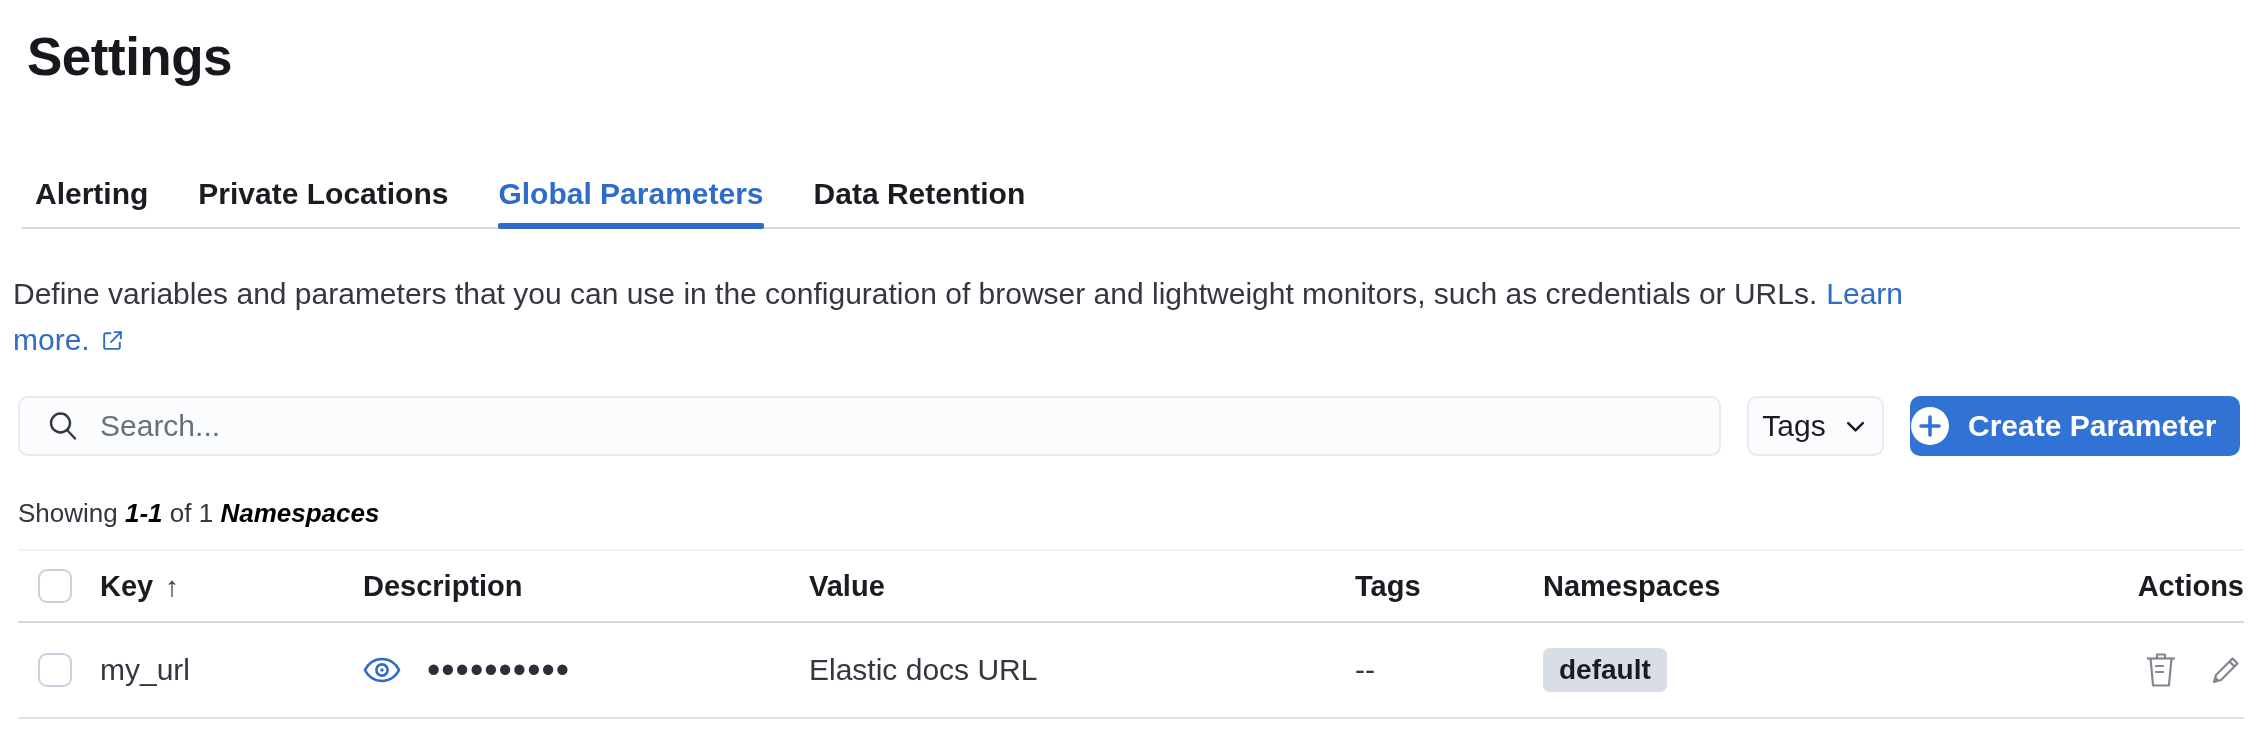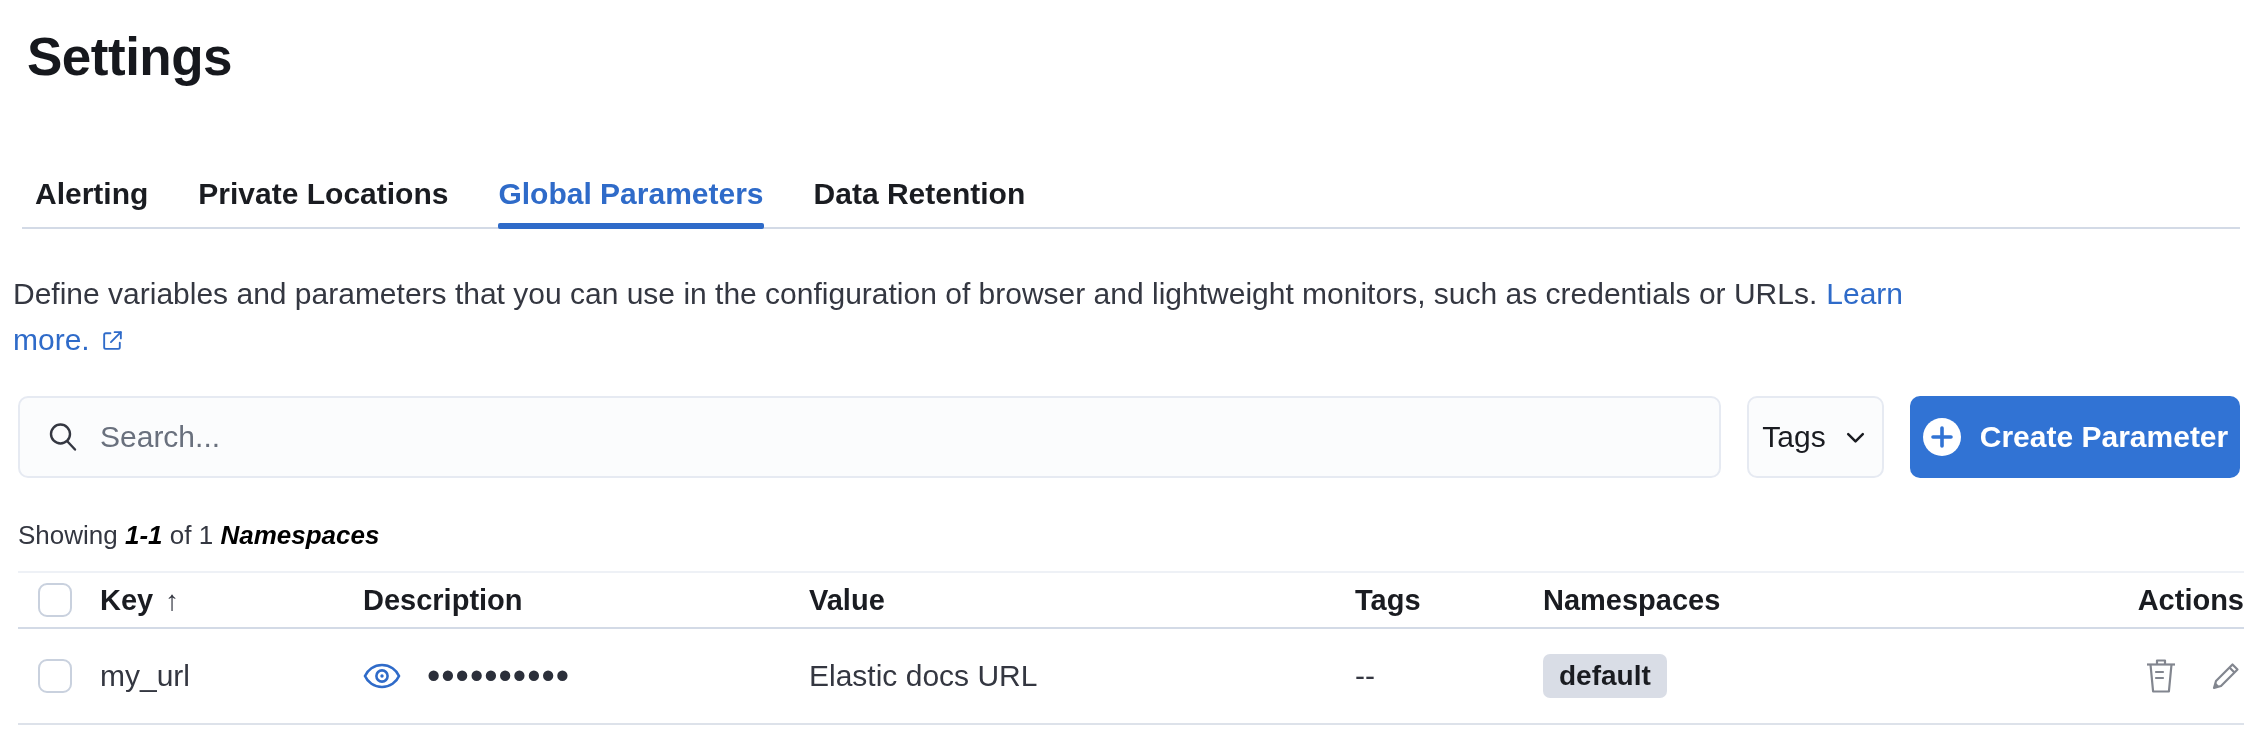--- a/index.html
+++ b/index.html
@@ -57,21 +57,21 @@
     cursor: pointer;
     margin-left: 9px;
   }
   .description.second-line .learn-link { margin-left: 0; }
   .external-icon { vertical-align: -3px; margin-left: 10px; }
   
   .toolbar {
     display: flex;
     gap: 26px;
     margin: 33px 22px 0 18px;
-    height: 82px;
+    height: 60px;
   }
   .search-box {
     flex: 1;
     display: flex;
     align-items: center;
     gap: 20px;
     padding: 0 26px;
     background: #fbfcfd;
     border: 2px solid #e6eaf2;
     border-radius: 10px;
@@ -99,21 +99,20 @@
     color: #1a1c21;
     cursor: pointer;
   }
   .create-button {
     width: 330px;
     background: #3173d4;
     border: none;
     border-radius: 10px;
     display: flex;
     align-items: center;
-    justify-content: center;
     gap: 18px;
     color: #ffffff;
     font-family: inherit;
     font-size: 30px;
     font-weight: 700;
     cursor: pointer;
   }
   
   .summary {
     margin: 42px 22px 0 18px;
@@ -125,21 +124,21 @@
   .param-table {
     margin: 20px 18px 0 18px;
     border-top: 2px solid #eef1f6;
   }
   .thead, .trow {
     display: grid;
     grid-template-columns: 82px 263px 446px 546px 188px 1fr 190px;
     align-items: center;
   }
   .thead {
-    height: 56px;
+    height: 72px;
     border-bottom: 2px solid #d3dae6;
   }
   .th {
     font-size: 29px;
     font-weight: 700;
     color: #1a1c21;
   }
   .th.right, .td.right { text-align: right; }
   .sort-arrow {
     font-weight: 400;

